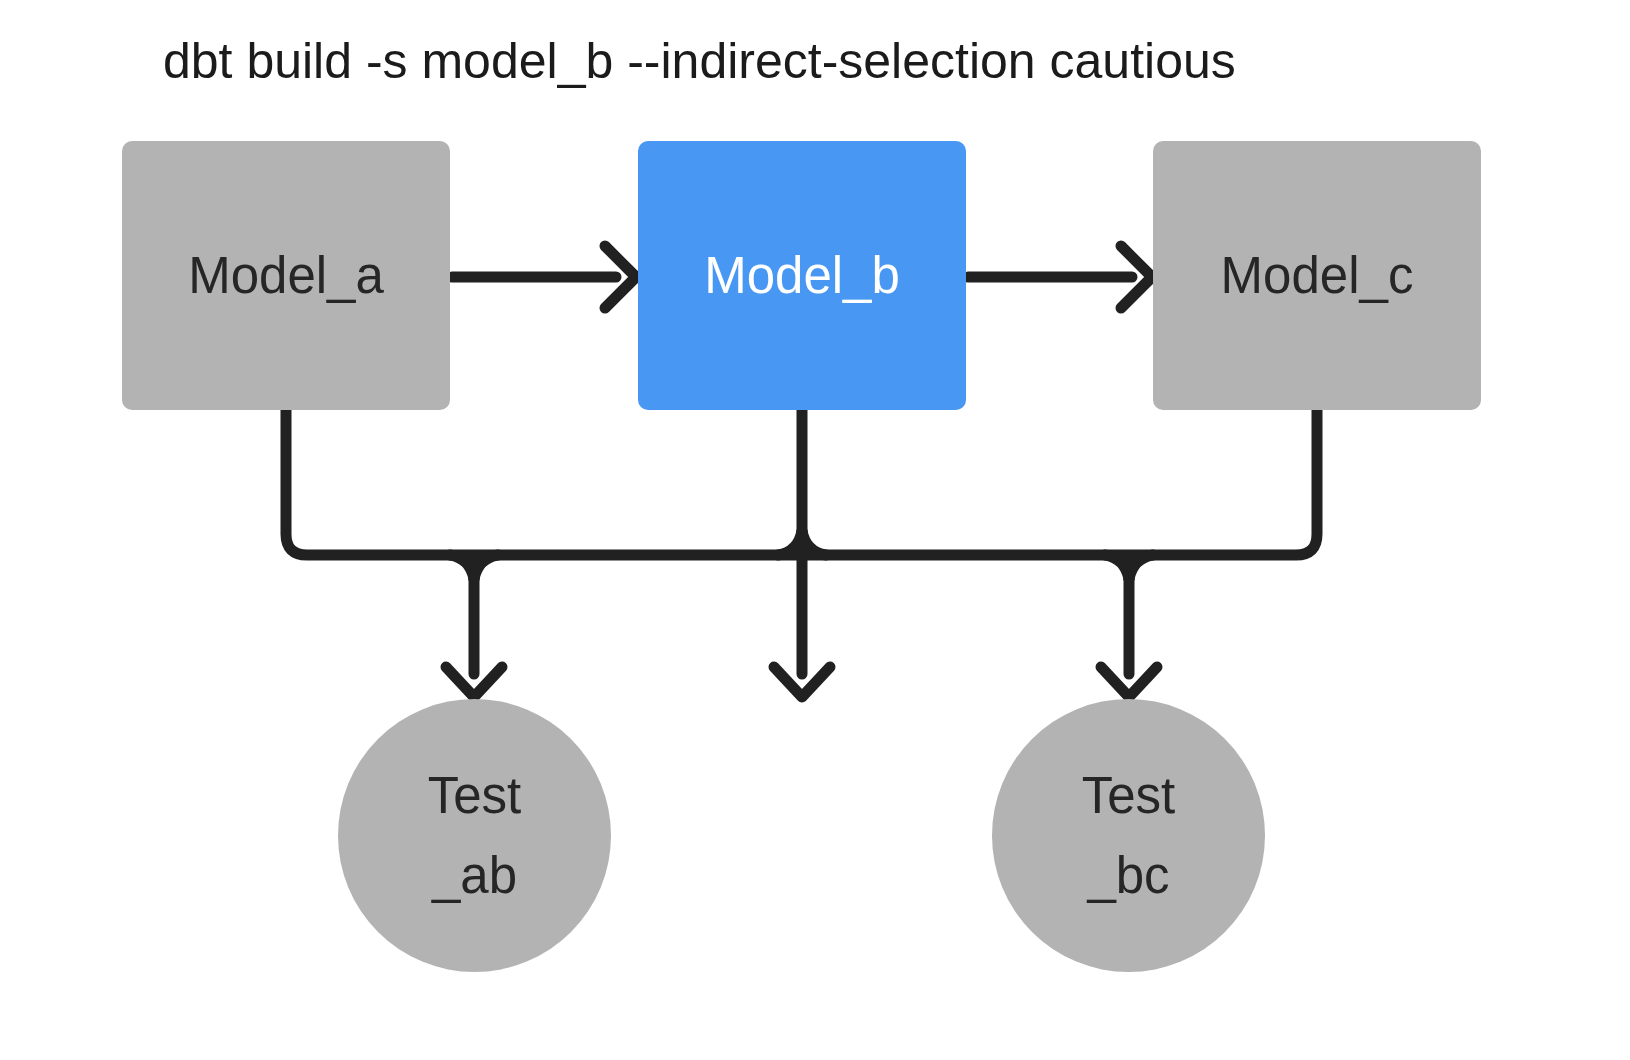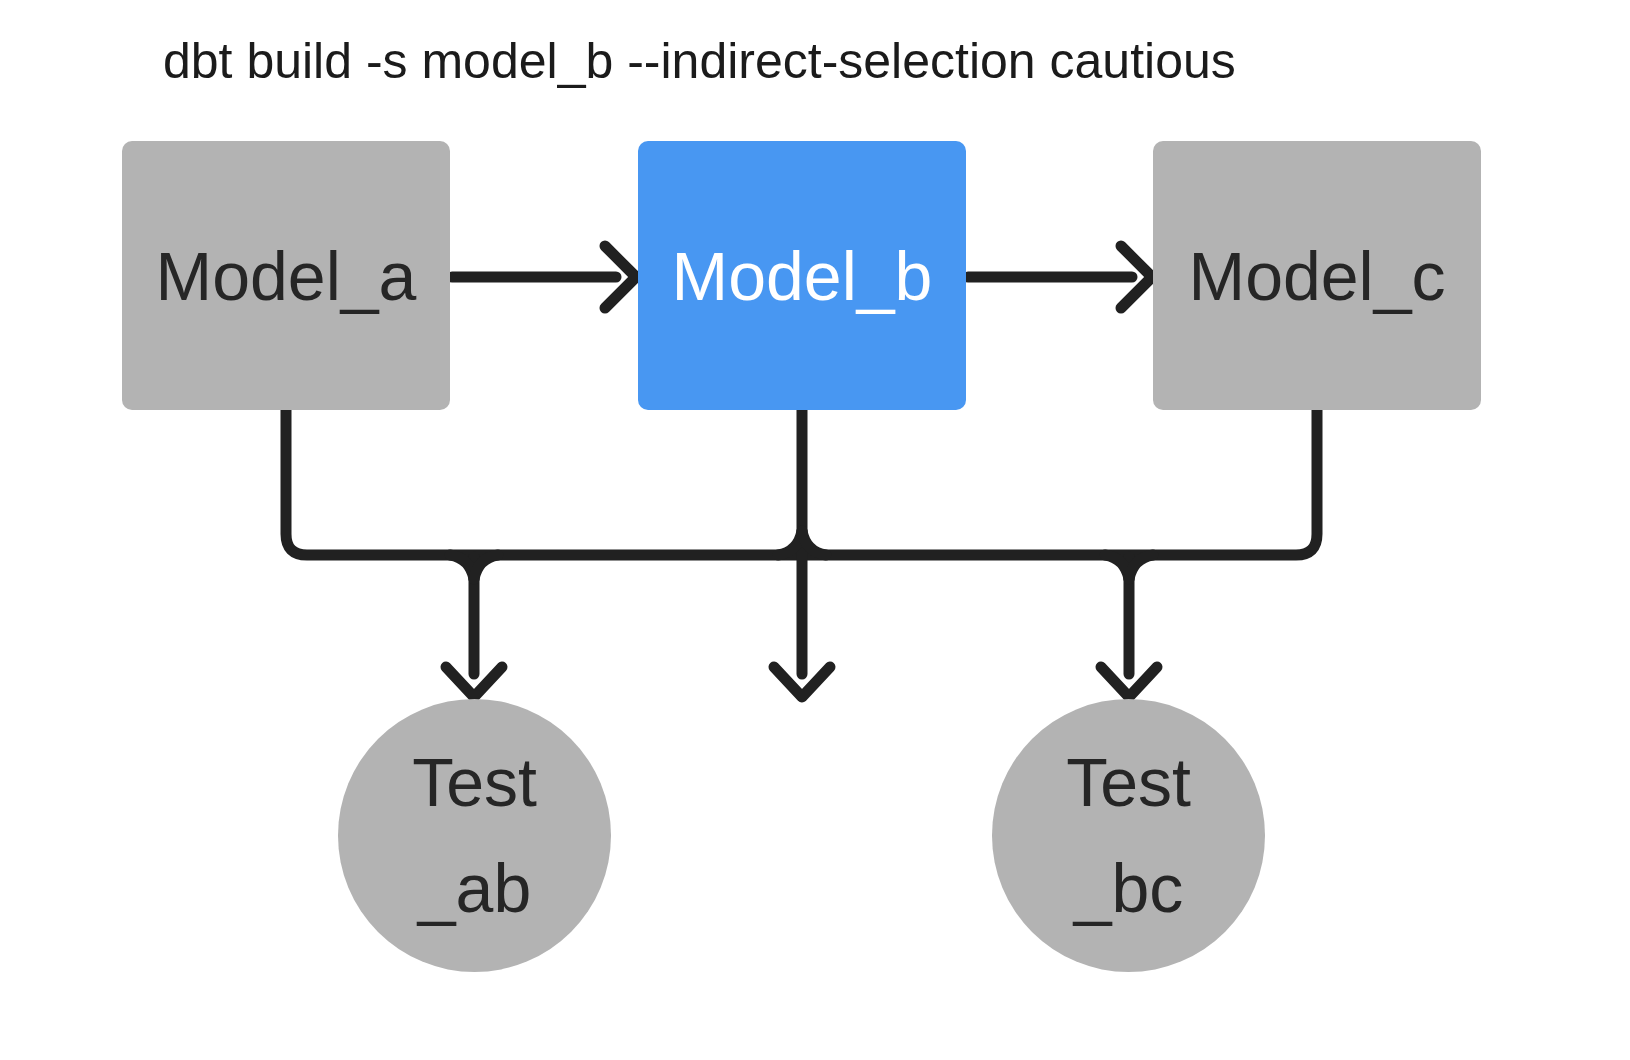--- a/index.html
+++ b/index.html
@@ -25,21 +25,21 @@
   .connectors {
     position: absolute;
     left: 0; top: 0;
   }
   .node {
     position: absolute;
     display: flex;
     align-items: center;
     justify-content: center;
     text-align: center;
-    font-size: 68px;
+    font-size: 51px;
     font-weight: 500;
     color: #262626;
   }
   .model {
     width: 328px;
     height: 269px;
     top: 141px;
     border-radius: 10px;
   }
   .model-a { left: 122px;  background: #b3b3b3; }

